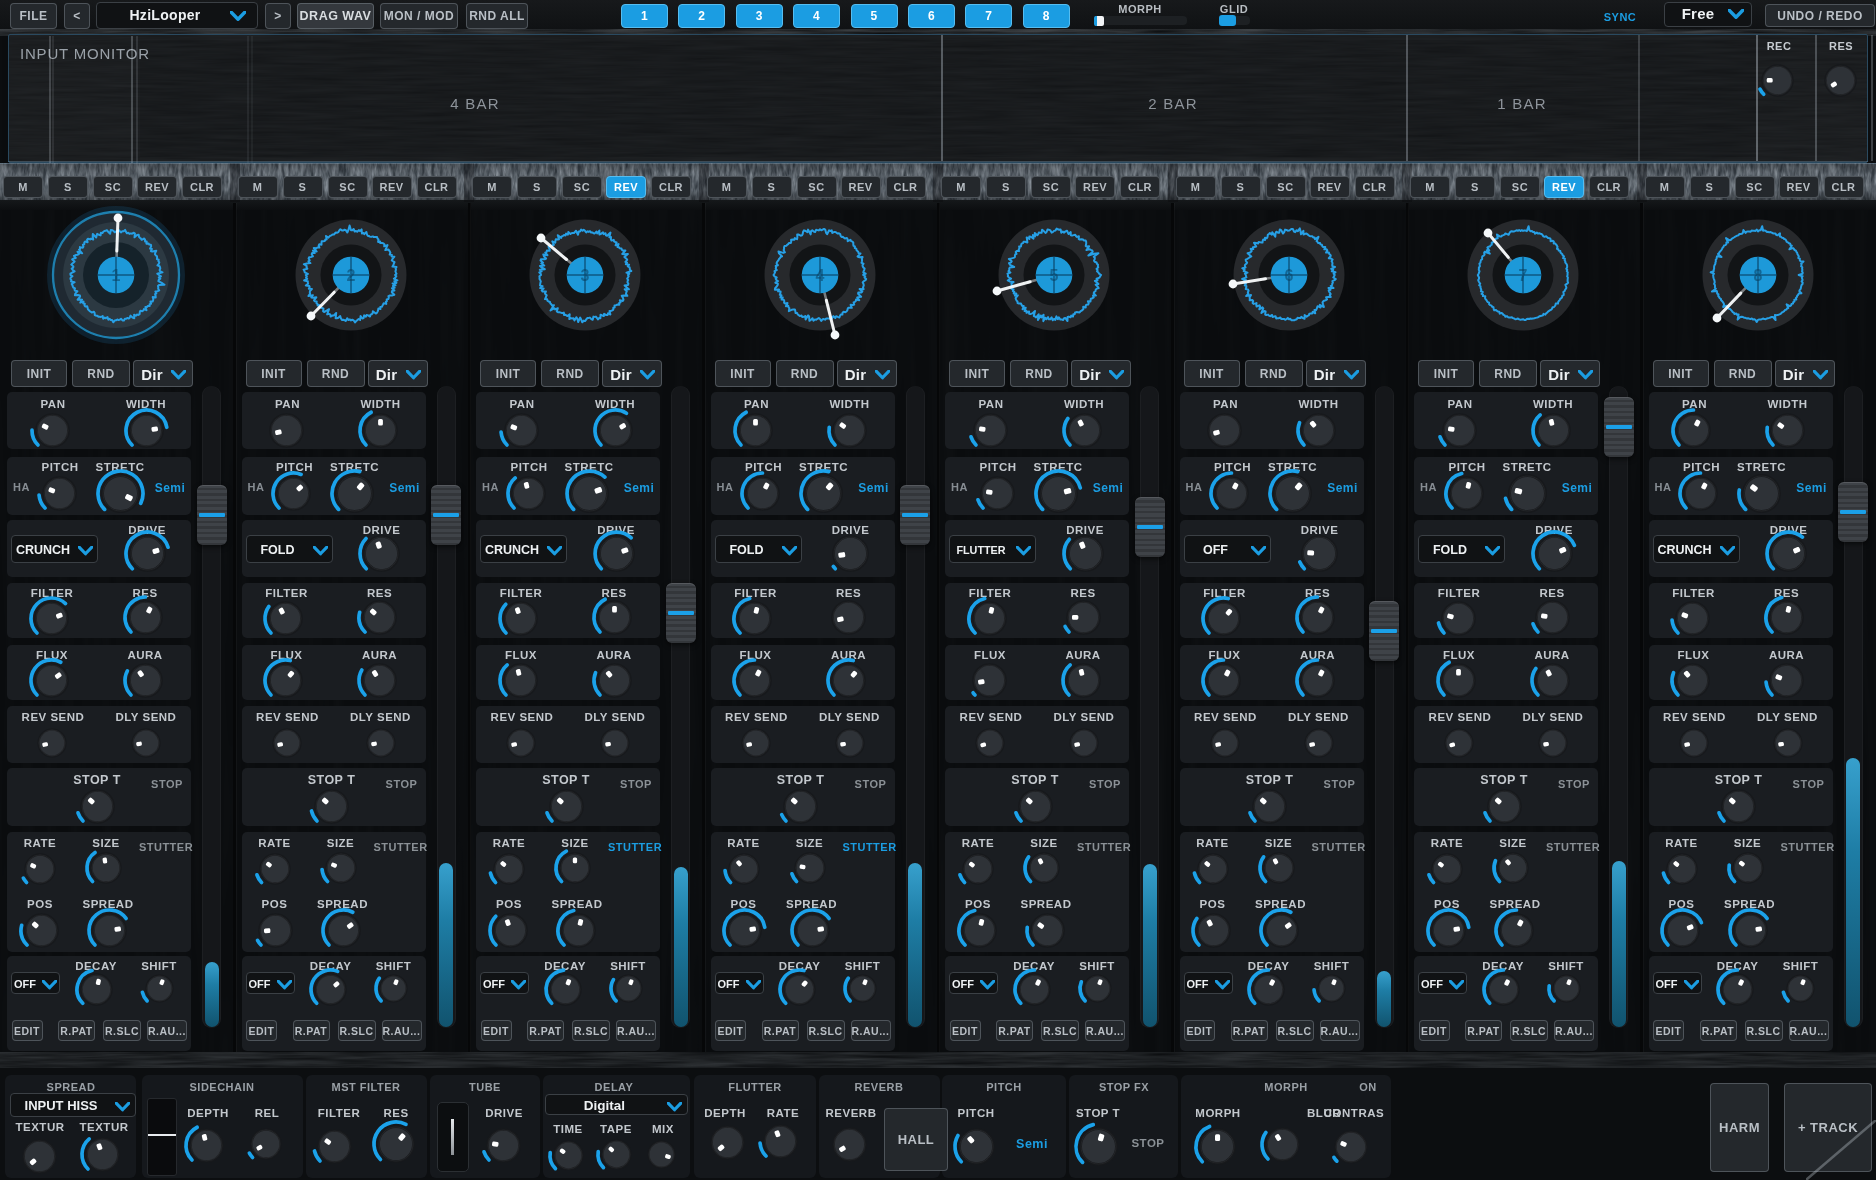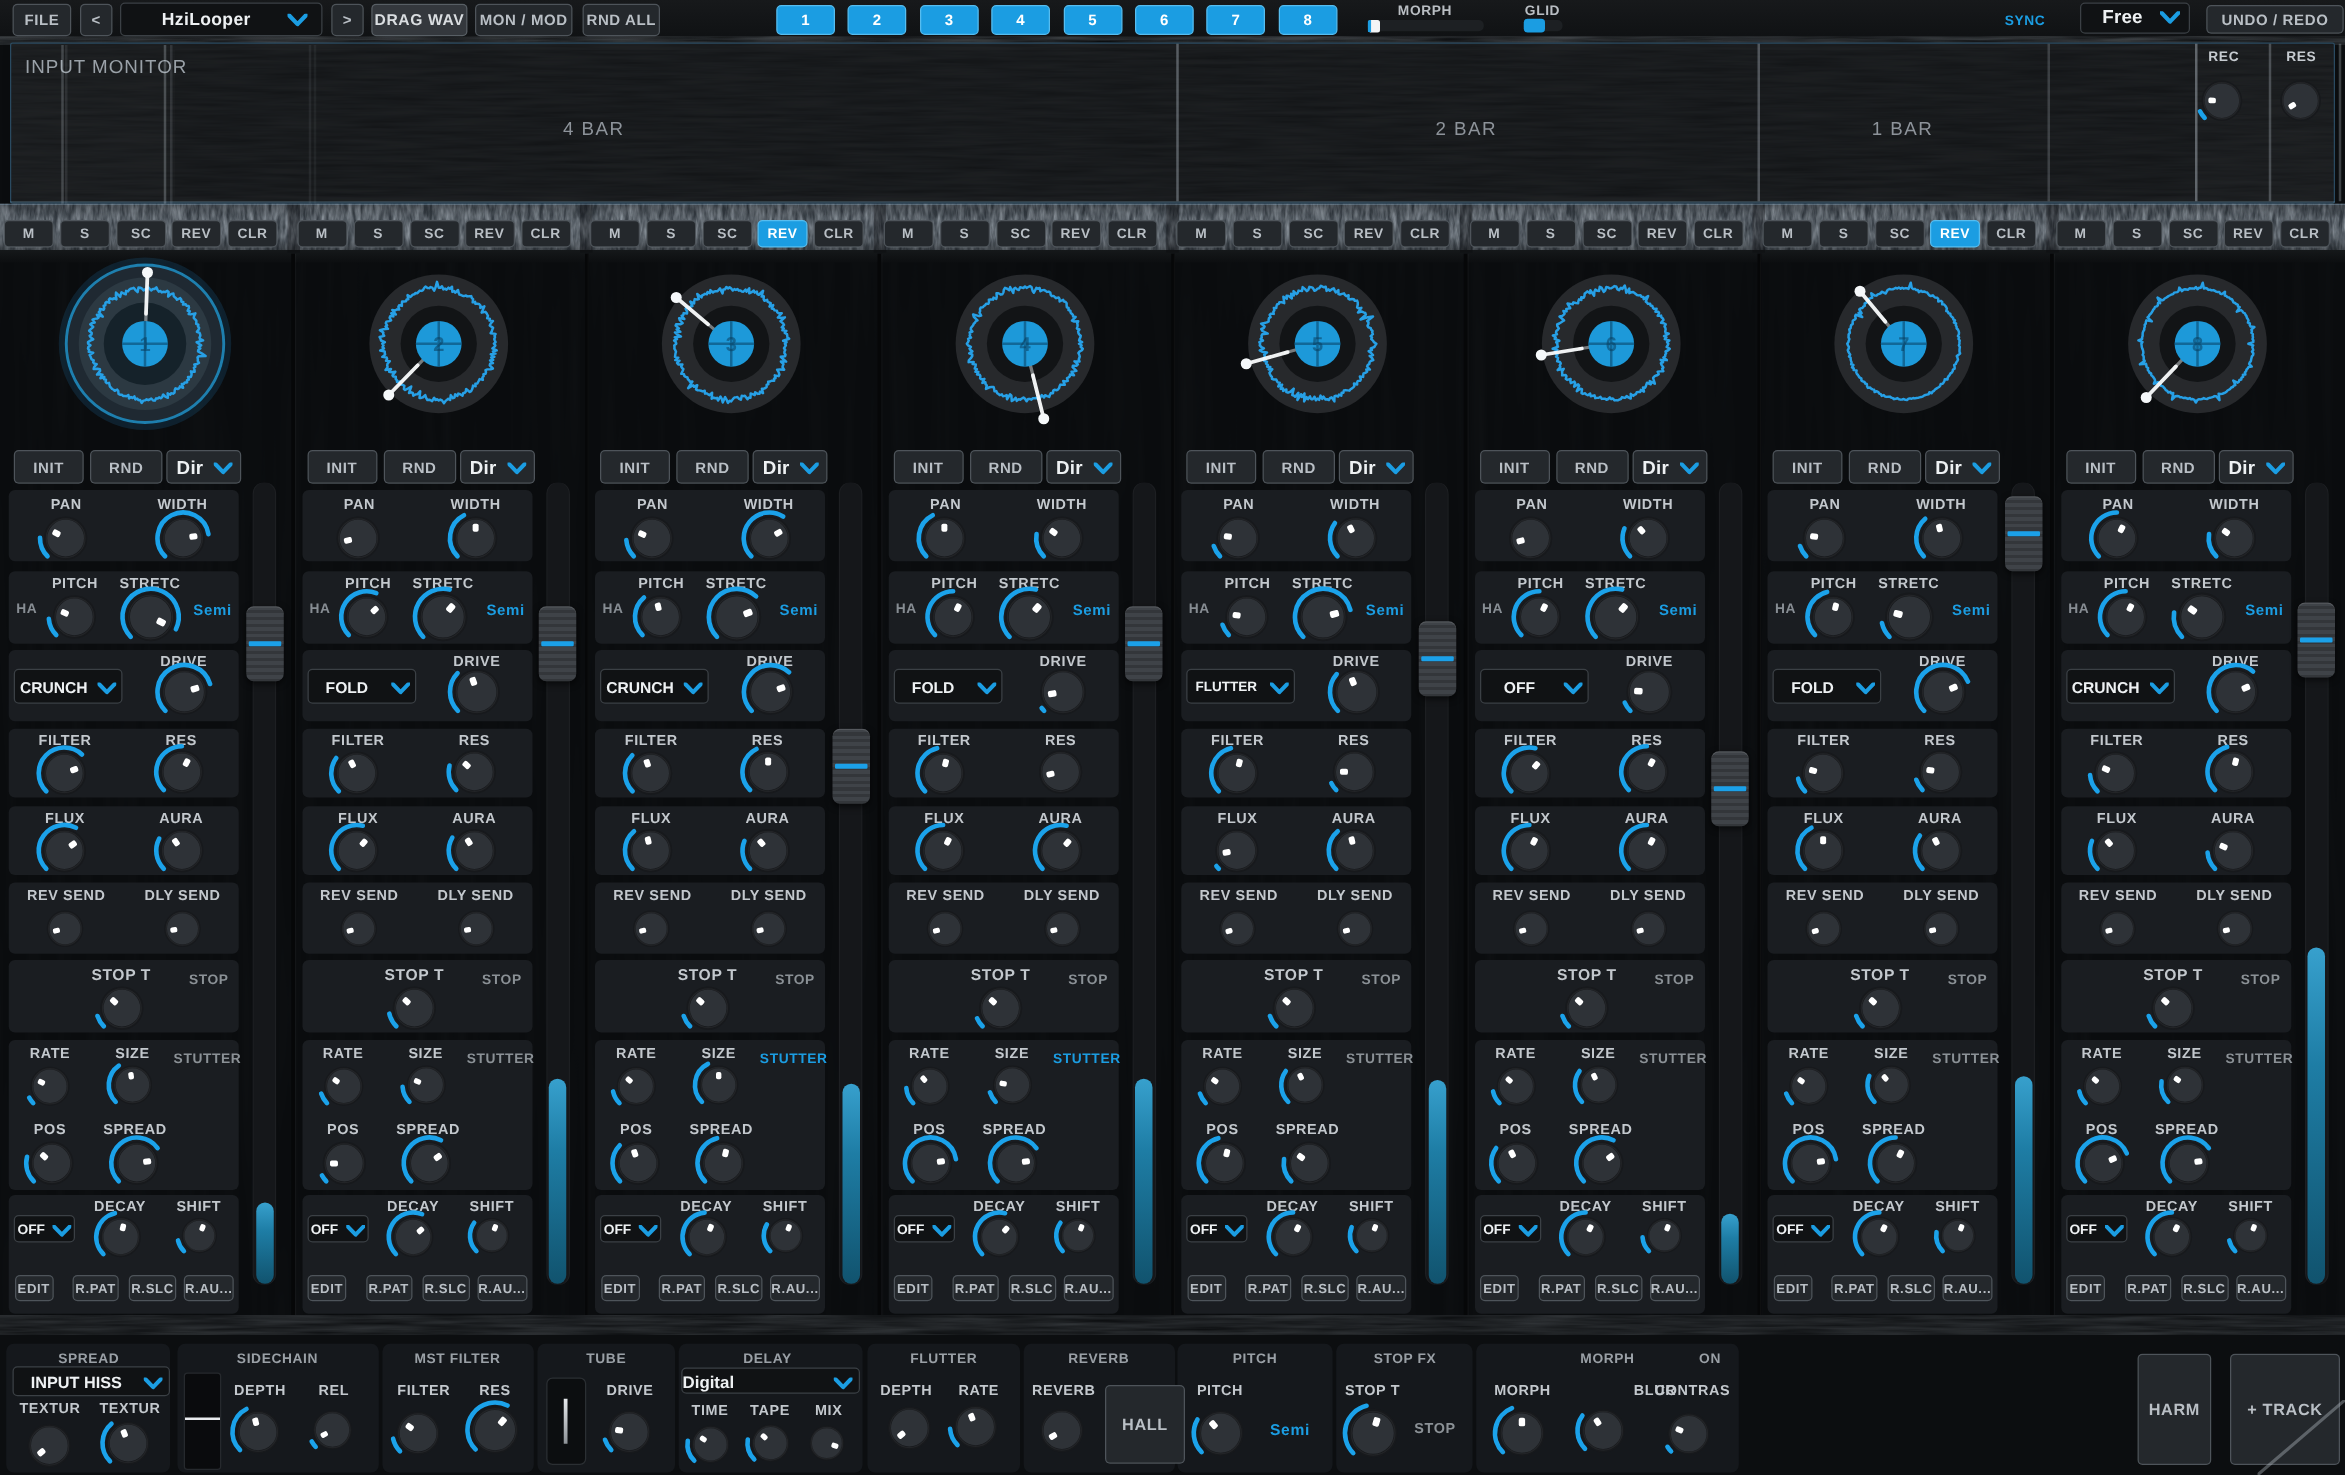--- a/index.html
+++ b/index.html
@@ -1937,21 +1937,21 @@
     <svg style="position:absolute;left:478.5px;top:1120.5px" width="49" height="49">
       <circle cx="24.5" cy="24.5" r="16" fill="#2e3237" stroke="#17191c" stroke-width="2.6"></circle>
       <circle cx="24.5" cy="24.5" r="15.5" fill="none" stroke="rgba(255,255,255,0.05)" stroke-width="1"></circle>
       <path d="M10.00 39.00A20.50 20.50 0 0 1 5.00 30.83" fill="none" stroke="#1ba2ea" stroke-width="3.7" stroke-linecap="round"></path>
       <g transform="translate(16.28 23.20) rotate(-81.0)">
         <rect x="-2.4" y="-3.2" width="4.8" height="6.4" rx="1.5" fill="#fff"></rect>
       </g>
     </svg>
     <div style="position:absolute;left:554.0px;top:1081px;width:120px;text-align:center;font-size:11px;color:#9aa0a6;font-weight:700;letter-spacing:0.5px;white-space:nowrap">DELAY</div>
     <div class="dd" style="left:545px;top:1094px;width:143px;height:21px">
-      <span style="position:absolute;left:0;right:24px;top:0;bottom:0;text-align:left;font-size:13.5px;font-weight:700;color:#eef1f3;line-height:21px">Digital</span>
+      <span style="position:absolute;left:0;right:24px;top:0;bottom:0;text-align:center;font-size:13.5px;font-weight:700;color:#eef1f3;line-height:21px">Digital</span>
       <svg style="position:absolute;left:121px;top:6.5px" width="15" height="10.76">
         <path d="M1 1 L7.5 7.76 L14 1" fill="none" stroke="#1b9de2" stroke-width="3.2" stroke-linecap="round" stroke-linejoin="round"></path>
       </svg>
     </div>
     <div style="position:absolute;left:508.0px;top:1123px;width:120px;text-align:center;font-size:11.5px;color:#c3c8cd;font-weight:700;letter-spacing:0.5px;white-space:nowrap">TIME</div>
     <div style="position:absolute;left:556.0px;top:1123px;width:120px;text-align:center;font-size:11.5px;color:#c3c8cd;font-weight:700;letter-spacing:0.5px;white-space:nowrap">TAPE</div>
     <div style="position:absolute;left:603.0px;top:1123px;width:120px;text-align:center;font-size:11.5px;color:#c3c8cd;font-weight:700;letter-spacing:0.5px;white-space:nowrap">MIX</div>
     <svg style="position:absolute;left:545.5px;top:1132.5px" width="45" height="45">
       <circle cx="22.5" cy="22.5" r="14" fill="#2e3237" stroke="#17191c" stroke-width="2.2"></circle>
       <circle cx="22.5" cy="22.5" r="13.6" fill="none" stroke="rgba(255,255,255,0.05)" stroke-width="1"></circle>

